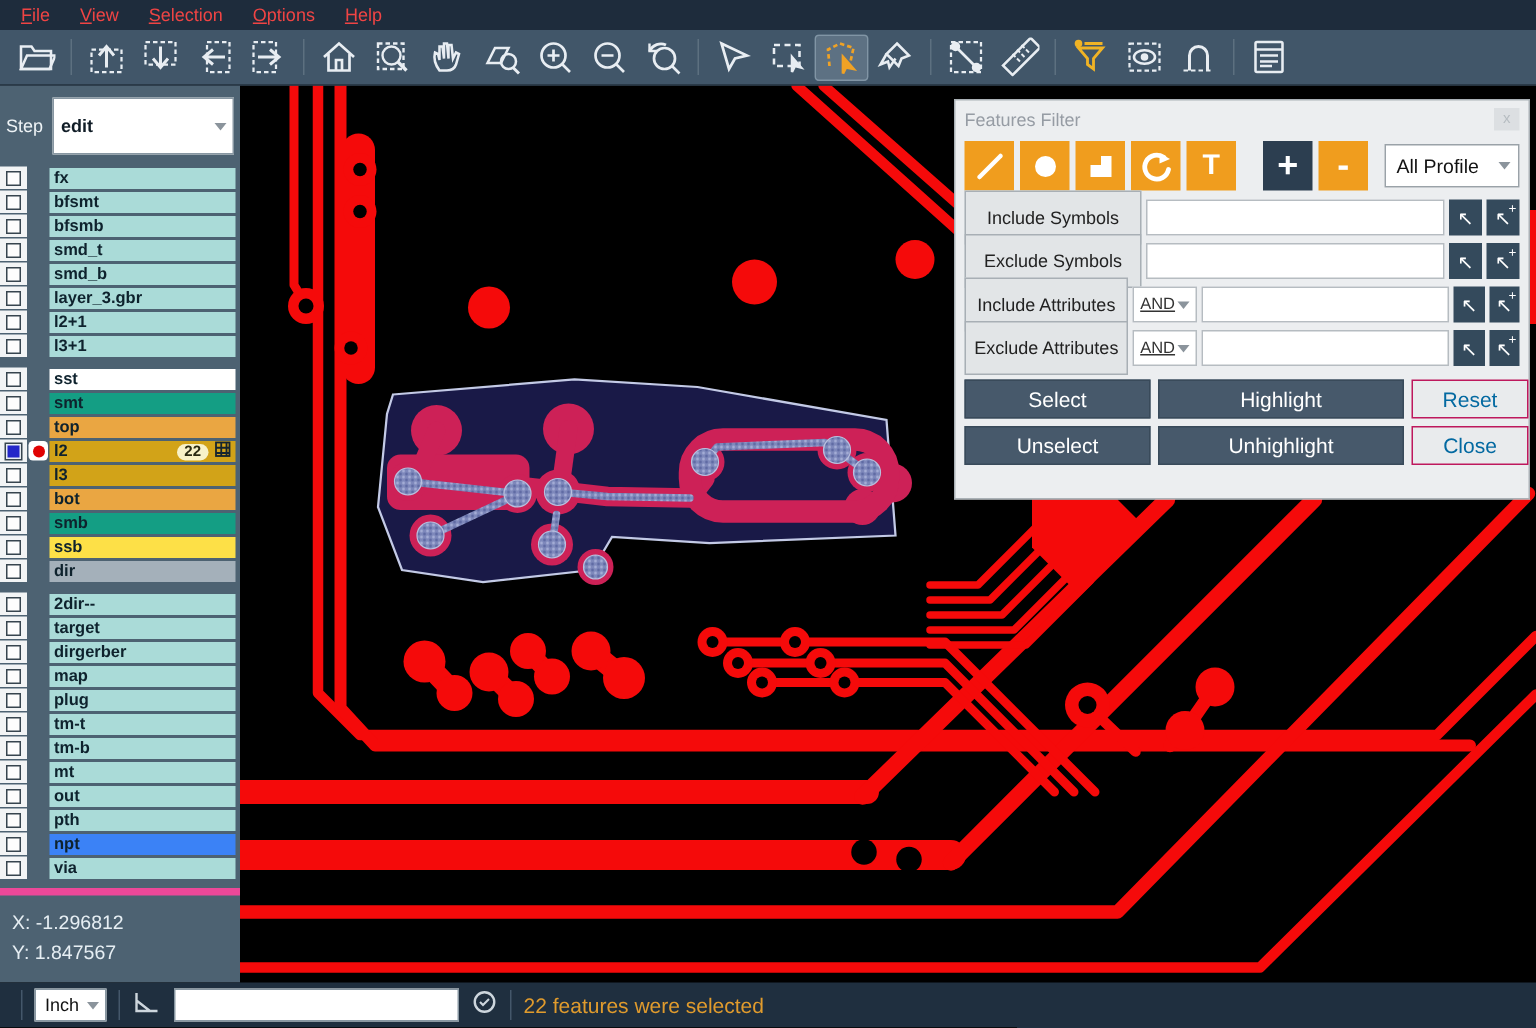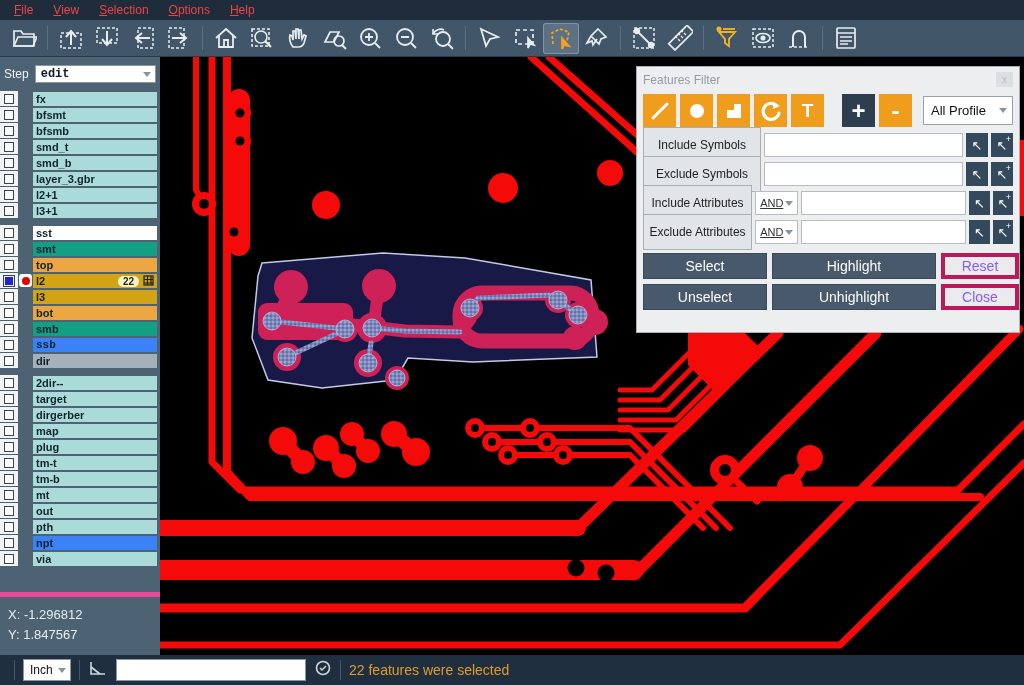--- a/index.html
+++ b/index.html
@@ -18,22 +18,22 @@
 .tbtn { width:36px; height:31px; display:flex; align-items:center; justify-content:center; border-radius:3px; }
 .tbtn svg { display:block; }
 .tbtn.active { background:#5d7183; box-shadow:inset 0 0 0 1px #8195a5; }
 .tsep { width:1px; height:24px; background:#5d7080; margin:0 5px; }
 
 
 .sidebar { position:absolute; left:0; top:57px; width:160px; height:598px; background:#4d6272;
   display:flex; flex-direction:column; z-index:20; }
 .steprow { display:flex; align-items:center; gap:6px; padding:8px 4px 6px 4px; }
 .steplabel { color:#eef3f6; font-size:12px; }
-.stepdd { flex:1; height:18px; background:#fff; border:1px solid #8897a2; display:flex; align-items:center;
-  font-size:12px; font-weight:bold; color:#101c26; padding-left:5px; justify-content:space-between;font-family:Liberation Mono, monospace; }
+.stepdd { flex:1; height:38px; background:#fff; border:1px solid #8897a2; display:flex; align-items:center;
+  font-size:12px; font-weight:bold; color:#101c26; padding-left:5px; justify-content:space-between; }
 .layerlist { padding-top:2px; }
 .lsep { height:6px; }
 .lrow { display:flex; align-items:flex-end; height:15px; margin-bottom:1px; }
 .lcheckcol { width:18px; height:15px; background:#f2f4f5; display:flex; align-items:center; justify-content:center; }
 .lcheck { width:10px; height:10px; background:#fdfdfd; border:1.5px solid #37454f; }
 .lcheck.on { background:#2326c9; border-color:#e8edf2; outline:1px solid #37454f; }
 .ldotcol { width:15px; height:15px; display:flex; align-items:center; justify-content:center; }
 .ldotbox { width:13px; height:13px; background:#fff; border-radius:3px; display:flex; align-items:center; justify-content:center; }
 .ldot { width:8px; height:8px; border-radius:50%; background:#e00303; }
 .lcell { flex:1; height:14px; margin-right:3px; display:flex; align-items:center; padding:0 3px;
@@ -68,21 +68,21 @@
   justify-content:center; font-size:12px; color:#222; }
 .fand { width:46px; height:24px; background:#fff; border:1px solid #b6bcc1; display:flex; align-items:center;
   justify-content:space-between; padding:0 4px; font-size:11px; color:#333;text-decoration:underline; }
 .finput { flex:1; height:24px; background:#fff; border:1px solid #b6bcc1; font-size:12px; padding:0 4px; }
 .abtn { width:22px; height:24px; background:#344a5c; color:#fff; font-size:13px; display:flex; align-items:center;
   justify-content:center; position:relative; }
 .abtn .plus { position:absolute; top:1px; right:2px; font-size:9px; }
 .bgrid { display:grid; grid-template-columns:124px 164px 78px; gap:5px; padding:4px 6px 0 6px; }
 .bbtn { height:26px; display:flex; align-items:center; justify-content:center; font-size:14px; }
 .bbtn.darkb { background:#47596b; color:#fff; border:1px solid #394a5a; }
-.bbtn.lightb { background:#e9ebed; color:#8b5cf6; border:4px solid #be185d; }
+.bbtn.lightb { background:#e9ebed; color:#0369a1; border:1px solid #be185d; }
 
 
 .statusbar { position:absolute; left:0; top:655px; width:1024px; height:30px; background:#1f2f3f;
   display:flex; align-items:center; z-index:30; gap:8px; padding-left:14px; }
 .ssep { width:1px; height:20px; background:#44576a; }
 .unitdd { width:48px; height:22px; background:#fff; border:1px solid #8897a2; display:flex; align-items:center;
   justify-content:space-between; padding:0 4px 0 6px; font-size:12px; color:#111; }
 .cmdinput { width:190px; height:22px; background:#fff; border:1px solid #8897a2; font-size:12px; padding:0 5px; }
 .smsg { color:#e09b2d; font-size:14px; }
 
@@ -534,21 +534,21 @@
         <div class="ldotcol"></div>
         <div class="lcell" style="background: rgb(20, 158, 132);">
           <span class="lname">smb</span>
         </div>
       </div>
       <div class="lrow">
         <div class="lcheckcol">
           <span class="lcheck"></span>
         </div>
         <div class="ldotcol"></div>
-        <div class="lcell" style="background: #3b82f6; font-family: Liberation Mono, monospace;">
+        <div class="lcell" style="background: #fde047;">
           <span class="lname">ssb</span>
         </div>
       </div>
       <div class="lrow">
         <div class="lcheckcol">
           <span class="lcheck"></span>
         </div>
         <div class="ldotcol"></div>
         <div class="lcell" style="background: rgb(164, 176, 186);">
           <span class="lname">dir</span>

